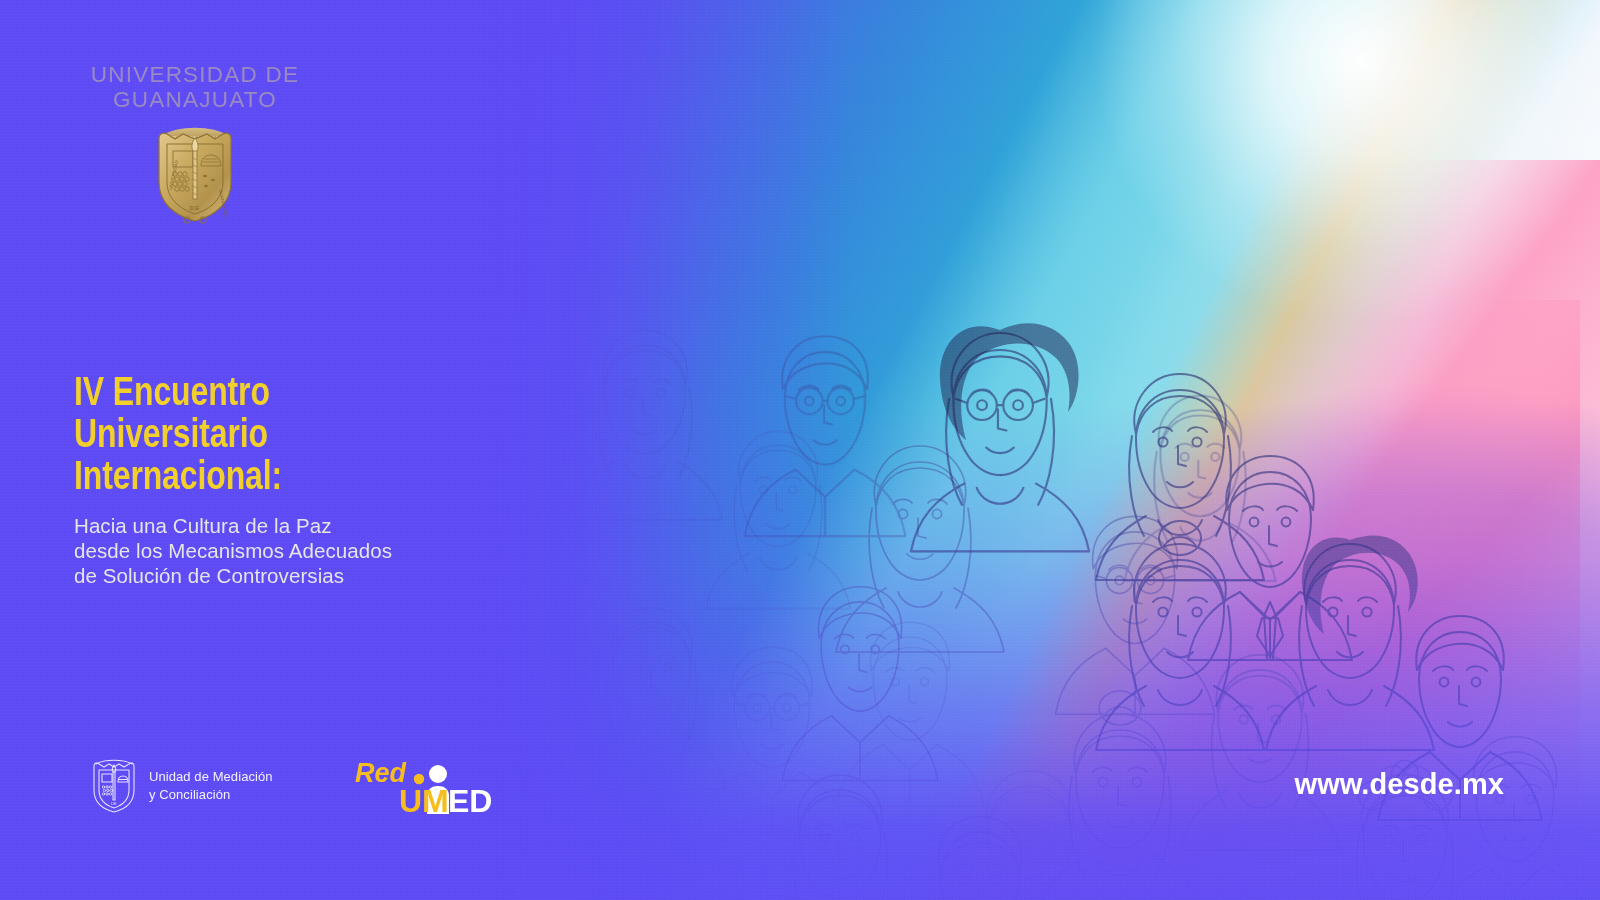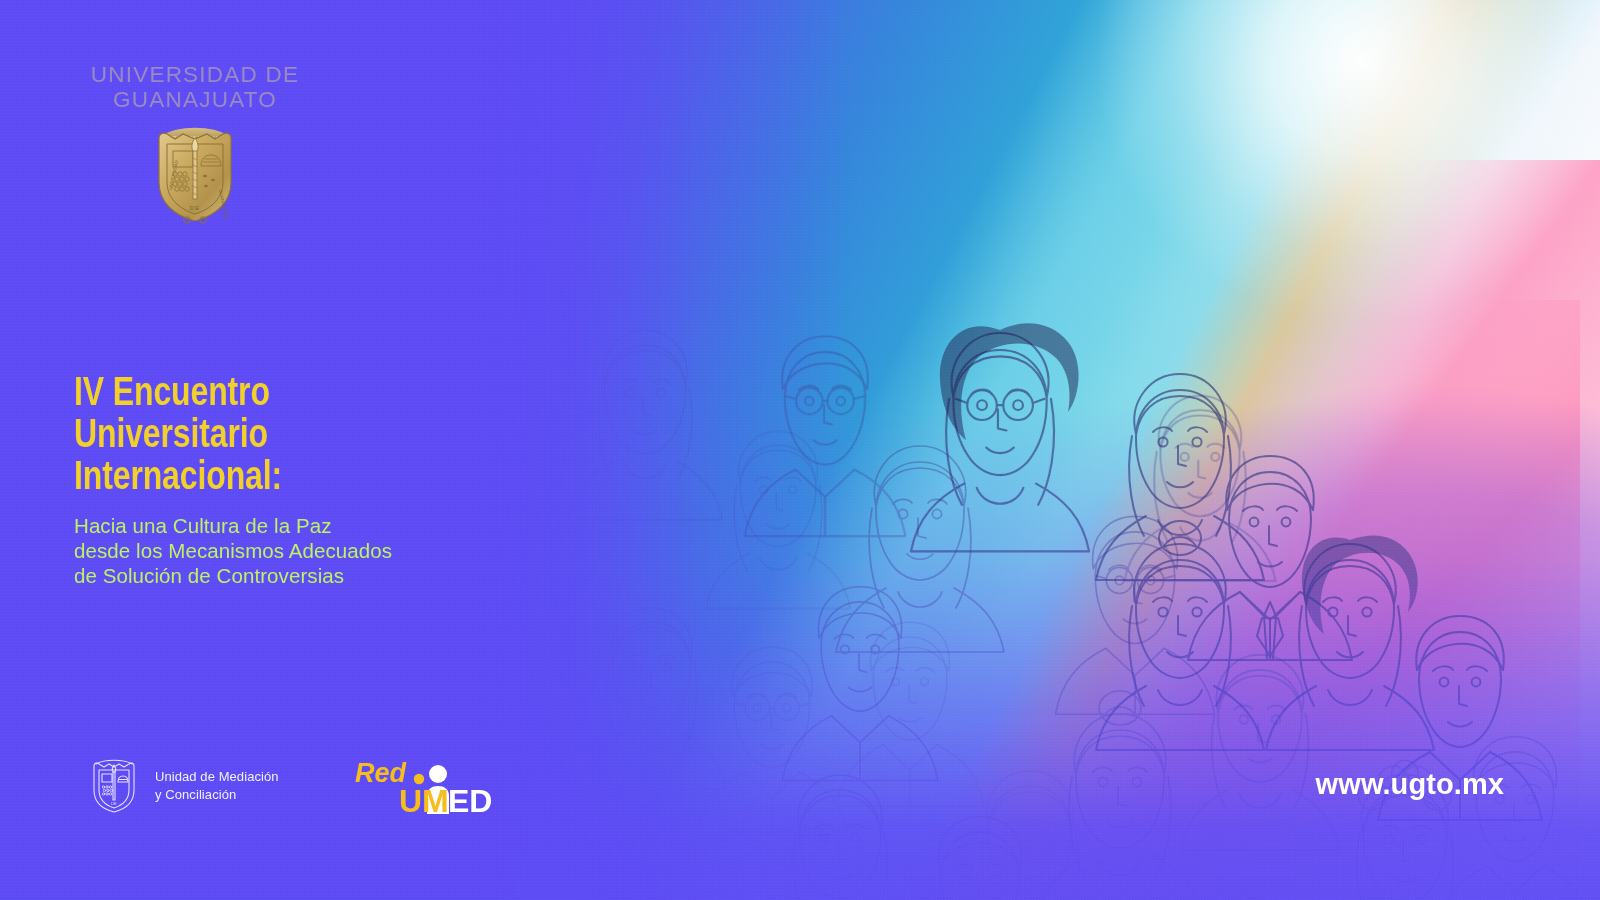--- a/index.html
+++ b/index.html
@@ -119,32 +119,32 @@
     font-weight:bold;
     letter-spacing:-.004em;
     transform:scaleX(.80);
     transform-origin:left top;
     width:540px;
     white-space:pre-line;
     font-family:"Liberation Sans Narrow","Liberation Sans",sans-serif;
   }
   #event-subtitle {
     margin-top:16px;
-    color:#bef264;
+    color:#e5e5e5;
     font-size:20.5px;
     line-height:1.23;
     font-weight:300;
     letter-spacing:.004em;
     white-space:pre-line;
   }
 
   
   #umc-lockup {
     position:absolute; left:90px; top:758px;
-    display:flex; align-items:center; gap:17px;
+    display:flex; align-items:center; gap:11px;
   }
   #umc-crest { width:48px; height:56px; display:block; }
   #umc-label {
     color:#F2F0FF;
     font-size:13px;
     line-height:1.38;
     font-weight:400;
     white-space:pre-line;
     letter-spacing:.006em;
   }
@@ -452,16 +452,16 @@
         <g fill="#FFFFFF">
           <circle cx="87" cy="22" r="9"></circle>
           <path d="M76,62 L76,44 C76,37 81,34 87,34 C93,34 98,37 98,44 L98,62 Z"></path>
         </g>
 
         <text id="lg-um" x="48" y="60" font-size="32" font-weight="bold" fill="#F5BE1E" font-family="'Liberation Sans',sans-serif">UM</text>
         <text id="lg-ed" x="97" y="60" font-size="32" font-weight="bold" fill="#FFFFFF" font-family="'Liberation Sans',sans-serif">ED</text>
       </svg>
     </div>
 
-    <div id="site-url">www.ugto.mx</div>
+    <div id="site-url">www.desde.mx</div>
 
   </div>
 </div>
 
 </body></html>

